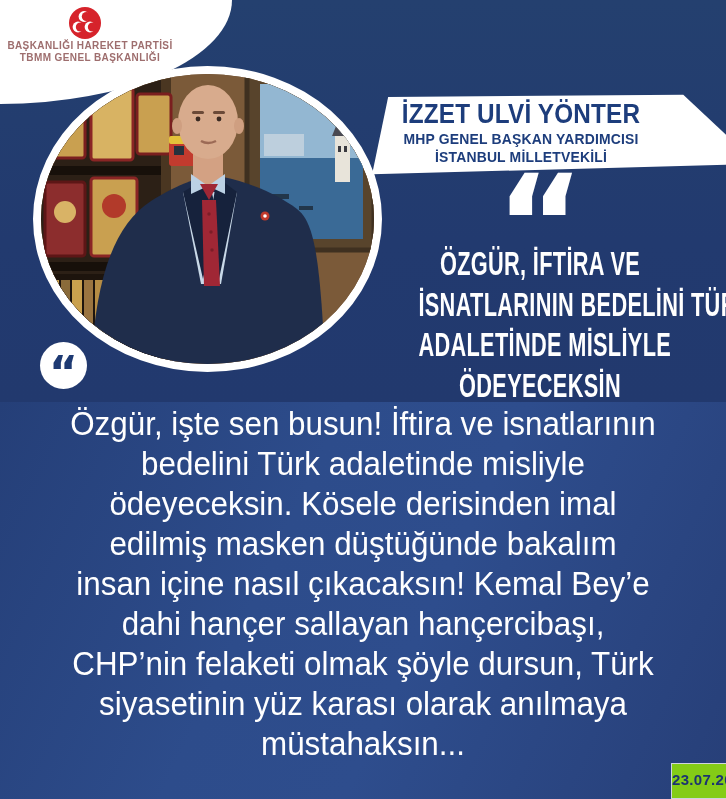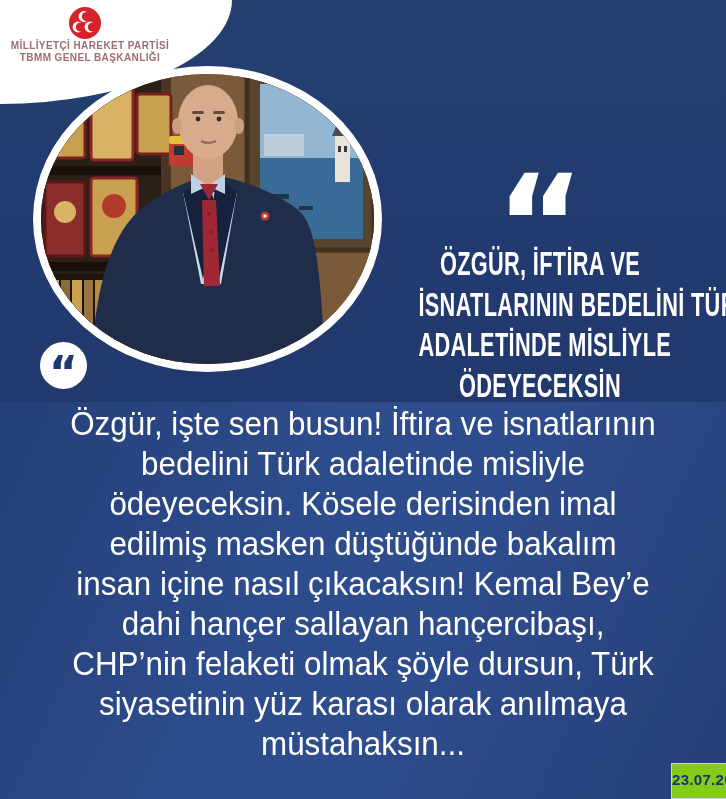--- a/index.html
+++ b/index.html
@@ -142,29 +142,34 @@
     <svg class="logo" viewBox="0 0 32 32">
       <circle cx="16" cy="16" r="16" fill="#d6232b"></circle>
       <circle cx="15" cy="9.5" r="5.4" fill="#ffffff"></circle>
       <circle cx="17.4" cy="9.5" r="4.6" fill="#d6232b"></circle>
       <circle cx="9" cy="20" r="5.4" fill="#ffffff"></circle>
       <circle cx="11.4" cy="20" r="4.6" fill="#d6232b"></circle>
       <circle cx="21" cy="20" r="5.4" fill="#ffffff"></circle>
       <circle cx="23.4" cy="20" r="4.6" fill="#d6232b"></circle>
     </svg>
     <div class="org-text">
-      <div>MİLLİYETÇİ HAREKET PARTİSİ</div>
+      <div>BAŞKANLIĞI HAREKET PARTİSİ</div>
       <div>TBMM GENEL BAŞKANLIĞI</div>
     </div>
   </div>
 
   <div class="small-quote">
     <span>“</span>
   </div>
 
+  <div class="banner">
+    <div class="name">İZZET ULVİ YÖNTER</div>
+    <div class="title">MHP GENEL BAŞKAN YARDIMCISI</div>
+    <div class="title">İSTANBUL  MİLLETVEKİLİ</div>
+  </div>
 
   <div class="big-quote">“</div>
 
   <div class="headline">
     <div>ÖZGÜR, İFTİRA VE</div>
     <div>İSNATLARININ BEDELİNİ TÜRK</div>
     <div>ADALETİNDE MİSLİYLE</div>
     <div>ÖDEYECEKSİN</div>
   </div>
 

